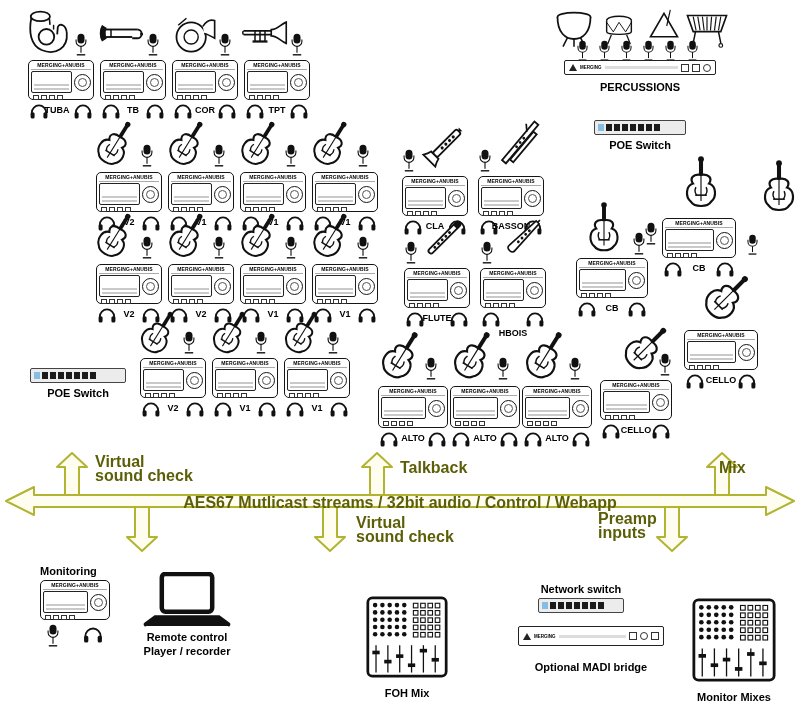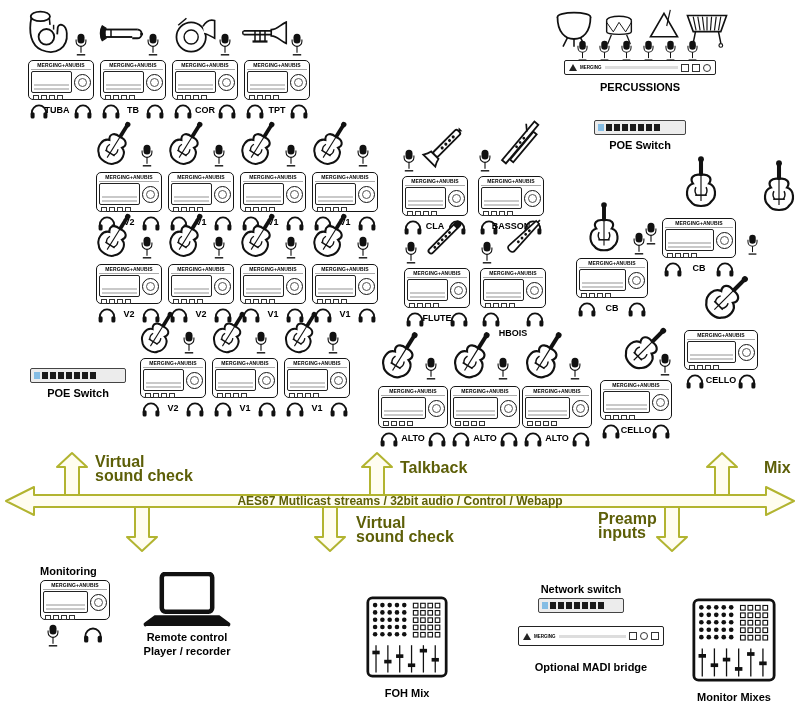--- a/index.html
+++ b/index.html
@@ -15,21 +15,21 @@
     display:flex;flex-direction:column;justify-content:flex-end;gap:2px;padding:2px}
   .a-screen i{display:block;height:2px;background:#c9c9c9}
   .a-knob{width:15px;height:15px;border:1.6px solid #151515;border-radius:50%;position:relative;flex:0 0 auto}
   .a-knob:after{content:"";position:absolute;inset:3px;border:1px solid #555;border-radius:50%}
   .a-btns{display:flex;gap:2px;margin-top:2px;padding-left:2px}
   .a-btns i{width:4px;height:3px;border:1px solid #333;display:block}
   .glabel{position:absolute;font-size:9px;font-weight:700;color:#000;text-align:center;line-height:16px;white-space:nowrap}
   .seclabel{position:absolute;font-size:11px;font-weight:700;color:#000;text-align:center;line-height:14px;white-space:nowrap}
   .alabel{position:absolute;font-size:16px;font-weight:700;line-height:14px;white-space:nowrap;color:#5d5f08}
   #bus-label{position:absolute;left:0;top:494px;width:800px;text-align:center;
-    font-size:12px;font-weight:700;color:#5d5f08}
+    font-size:16px;font-weight:700;color:#5d5f08}
   .sw{position:absolute;border:1px solid #444;background:#ececec;border-radius:2px;
     display:flex;align-items:center;gap:2px;padding:0 3px;box-sizing:border-box}
   .sw i{display:block;width:6px;height:7px;background:#1a1a1a}
   .sw i.blue{background:#85bde4}
   .rack{position:absolute;border:1.2px solid #222;border-radius:2px;background:#fff;
     display:flex;align-items:center;gap:3px;padding:0 4px;box-sizing:border-box}
   .r-warn{width:0;height:0;border-left:4px solid transparent;border-right:4px solid transparent;
     border-bottom:7px solid #222;flex:0 0 auto}
   .r-txt{font-size:4.5px;font-weight:700;color:#000;white-space:nowrap}
   .r-bar{flex:1;height:3px;background:#ddd}
@@ -1077,21 +1077,21 @@
   </svg>
   <div id="bus-label">AES67 Mutlicast streams / 32bit audio / Control / Webapp</div>
 
   <div class="alabel" style="left:95px;top:455px">
     <div>Virtual</div>
     <div>sound check</div>
   </div>
   <div class="alabel" style="left:400px;top:461px">
     <div>Talkback</div>
   </div>
-  <div class="alabel" style="left:764px;top:461px">
+  <div class="alabel" style="left:719px;top:461px">
     <div>Mix</div>
   </div>
   <div class="alabel" style="left:356px;top:516px">
     <div>Virtual</div>
     <div>sound check</div>
   </div>
   <div class="alabel" style="left:598px;top:512px">
     <div>Preamp</div>
     <div>inputs</div>
   </div>

